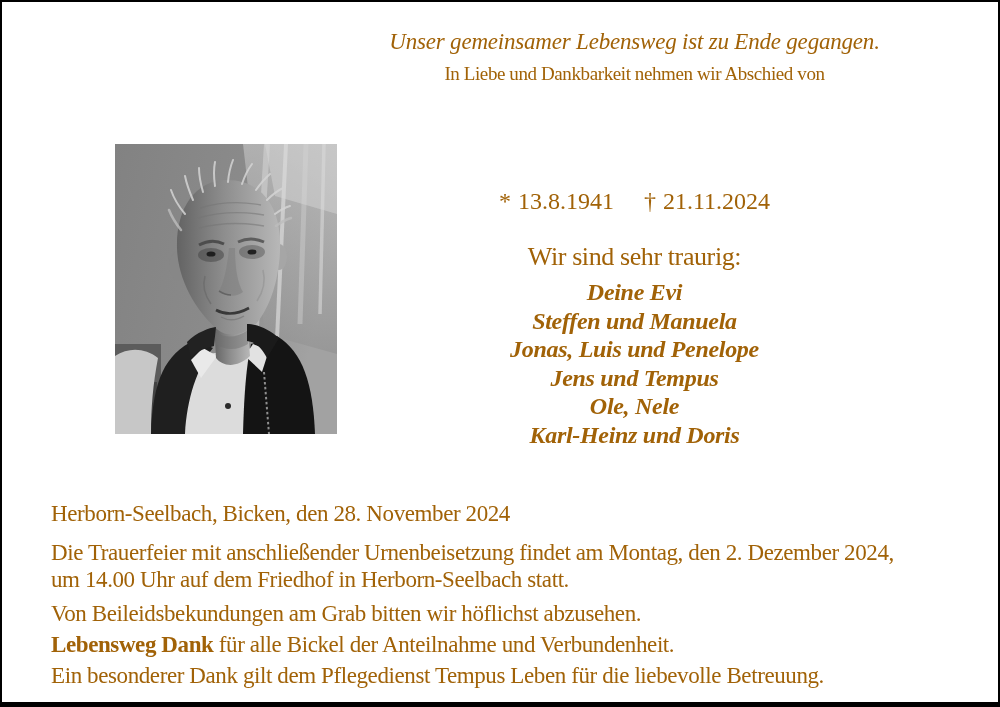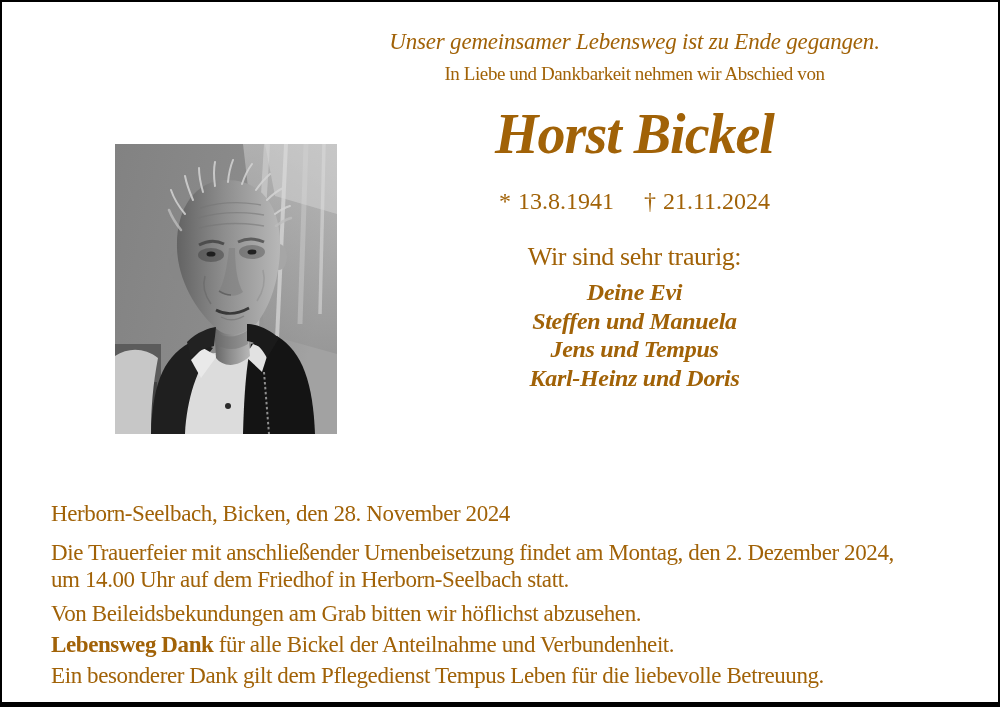--- a/index.html
+++ b/index.html
@@ -176,29 +176,30 @@
       <path d="M148,126 Q152,142 142,157" stroke="#8c8c8c" stroke-width="1.5" fill="none" opacity="0.5"></path>
 
       <path d="M72,198 C82,188 94,184 101,183 L99,202 C88,205 80,208 76,214 Z" fill="#222222"></path>
       <path d="M132,180 C142,180 155,186 164,194 L152,214 C146,202 139,198 132,197 Z" fill="#1a1a1a"></path>
     </svg>
   </div>
 
   <div class="center-col">
     <div class="epigraph">Unser gemeinsamer Lebensweg ist zu Ende gegangen.</div>
     <div class="intro">In Liebe und Dankbarkeit nehmen wir Abschied von</div>
-    <div class="name">Horst Bickel</div>
     <div class="dates">
       <span class="sym">*</span><span>13.8.1941</span><span class="gap"></span><span class="sym">†</span><span>21.11.2024</span>
     </div>
     <div class="traurig">Wir sind sehr traurig:</div>
     <div class="family">
       <div>Deine Evi</div>
       <div>Steffen und Manuela</div>
+      <div>Jonas, Luis und Penelope</div>
       <div>Jens und Tempus</div>
+      <div>Ole, Nele</div>
       <div>Karl-Heinz und Doris</div>
     </div>
   </div>
 
   <div class="details">
     <div class="dateline">Herborn-Seelbach, Bicken, den 28. November 2024</div>
     <div class="funeral-line1">Die Trauerfeier mit anschließender Urnenbeisetzung findet am Montag, den 2. Dezember 2024,</div>
     <div class="funeral-line2">um 14.00 Uhr auf dem Friedhof in Herborn-Seelbach statt.</div>
     <div class="condolence">Von Beileidsbekundungen am Grab bitten wir höflichst abzusehen.</div>
     <div class="thanks">

